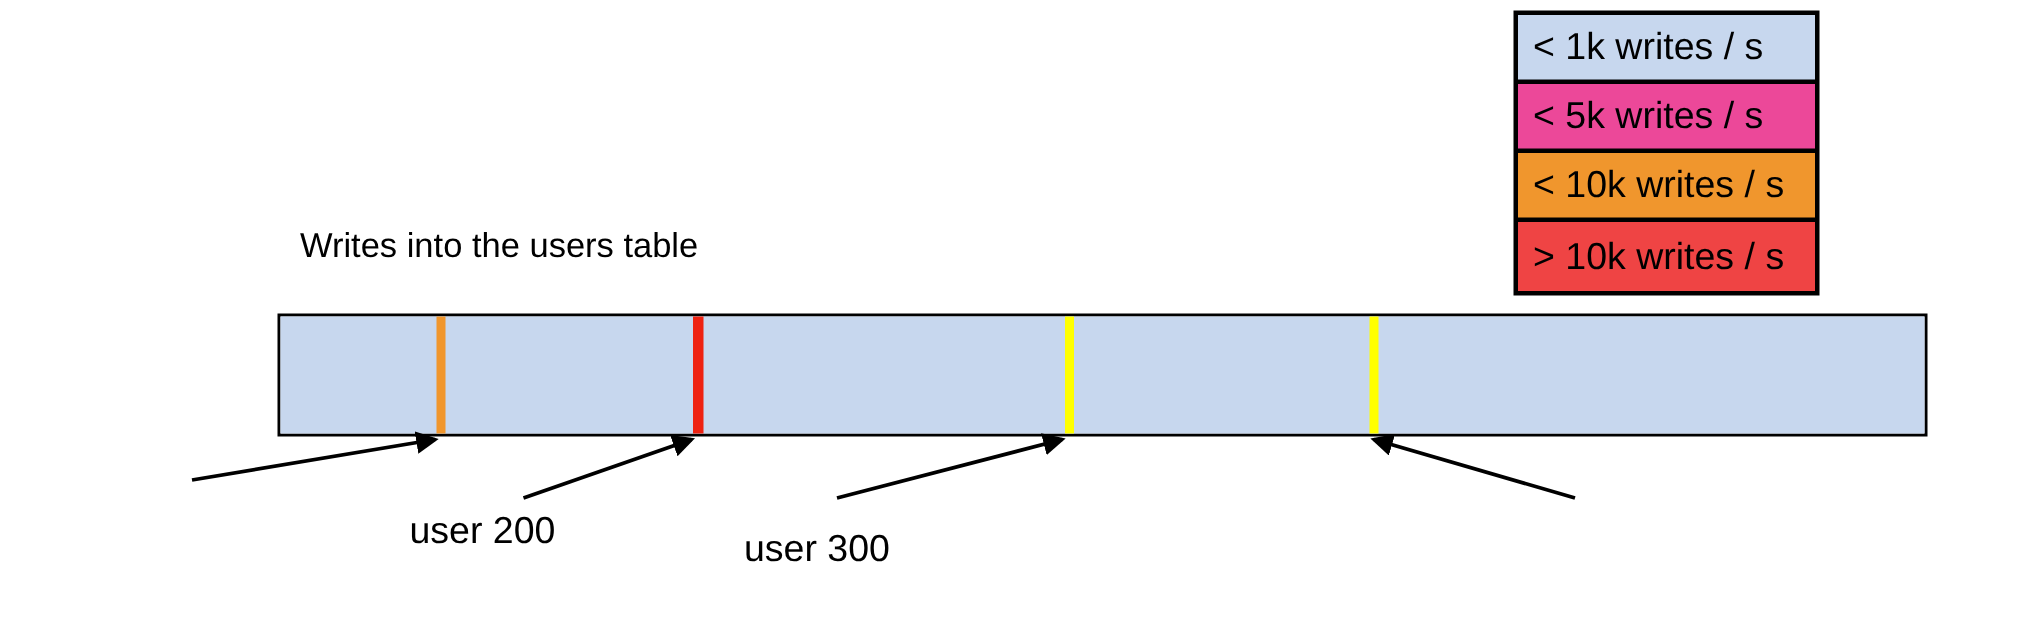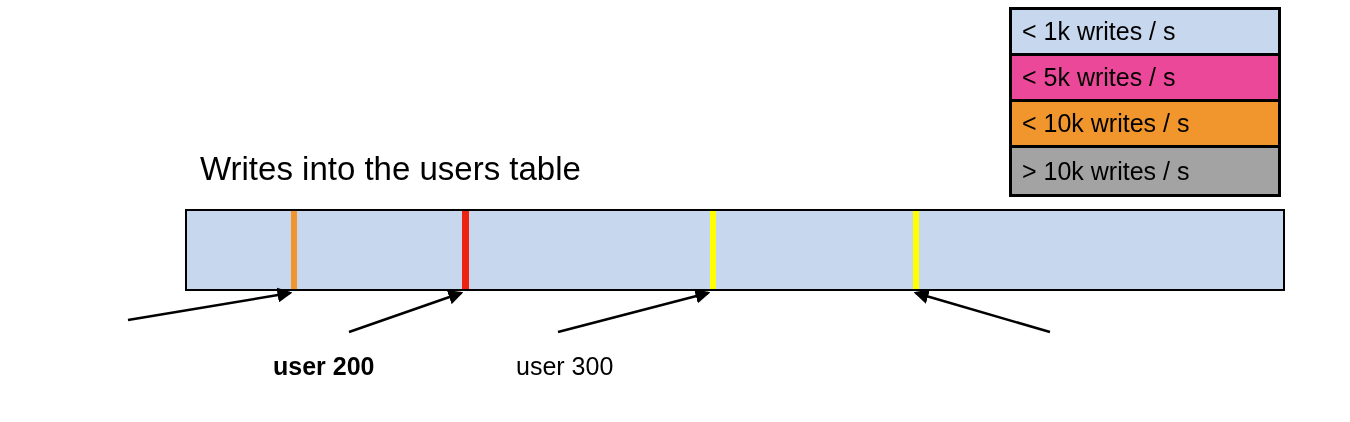--- a/index.html
+++ b/index.html
@@ -16,21 +16,21 @@
     height: 422px;
     background: #ffffff;
     overflow: hidden;
   }
 
   
   .legend {
     position: absolute;
     left: 1009px;
     top: 7px;
-    width: 272px;
+    width: 204px;
     border: 3px solid #000000;
     box-sizing: border-box;
   }
   .legend-row {
     height: 46px;
     box-sizing: border-box;
     display: flex;
     align-items: center;
     padding-left: 10px;
     font-size: 25px;
@@ -41,21 +41,21 @@
   }
   .legend-row:last-child {
     border-bottom: none;
   }
 
   
   .caption {
     position: absolute;
     left: 200px;
     top: 150px;
-    font-size: 33px;
+    font-size: 23px;
     color: #000000;
     white-space: nowrap;
   }
 
   
   .bar {
     position: absolute;
     left: 185px;
     top: 209px;
     width: 1100px;
@@ -97,21 +97,21 @@
   <div class="legend" style="border-color: rgb(0, 0, 0);">
     <div class="legend-row" style="background: rgb(199, 215, 238);">
       <span>&lt; 1k writes / s</span>
     </div>
     <div class="legend-row" style="background: #ec4899;">
       <span>&lt; 5k writes / s</span>
     </div>
     <div class="legend-row" style="background: rgb(240, 150, 45); text-align: right;">
       <span>&lt; 10k writes / s</span>
     </div>
-    <div class="legend-row" style="background: #a3a3a3;">
+    <div class="legend-row" style="background: #ef4444;">
       <span>&gt; 10k writes / s</span>
     </div>
   </div>
 
   <div class="caption">Writes into the users table</div>
 
   <div class="bar" style="left: 185px; top: 209px; width: 1100px; height: 82px; border-color: rgb(0, 0, 0);">
     <div class="bar-fill" style="background: rgb(199, 215, 238);"></div>
     <div class="stripe" style="background: rgb(240, 150, 45); left: 104px; width: 6px;"></div>
     <div class="stripe" style="background: rgb(238, 34, 17); left: 275px; width: 7px;"></div>
@@ -124,16 +124,16 @@
       <marker id="arrowhead" markerWidth="6" markerHeight="6" refX="5" refY="3" orient="auto" markerUnits="strokeWidth">
         <path d="M0,0 L6,3 L0,6 z" fill="#000000"></path>
       </marker>
     </defs>
     <line stroke="#000000" stroke-width="2.5" marker-end="url(#arrowhead)" x1="128" y1="320" x2="290" y2="293"></line>
     <line stroke="#000000" stroke-width="2.5" marker-end="url(#arrowhead)" x1="349" y1="332" x2="461" y2="293"></line>
     <line stroke="#000000" stroke-width="2.5" marker-end="url(#arrowhead)" x1="558" y1="332" x2="708" y2="293"></line>
     <line stroke="#000000" stroke-width="2.5" marker-end="url(#arrowhead)" x1="1050" y1="332" x2="916" y2="293"></line>
   </svg>
 
-  <div class="user-label" style="left: 273px; top: 352px; font-weight: bold;">user 200</div>
-  <div class="user-label" style="left: 496px; top: 352px; margin-left: 20px;">user 300</div>
+  <div class="user-label" style="left: 273px; top: 340px;">user 200</div>
+  <div class="user-label" style="left: 496px; top: 352px;">user 300</div>
 
 </div>
 
 </body></html>

